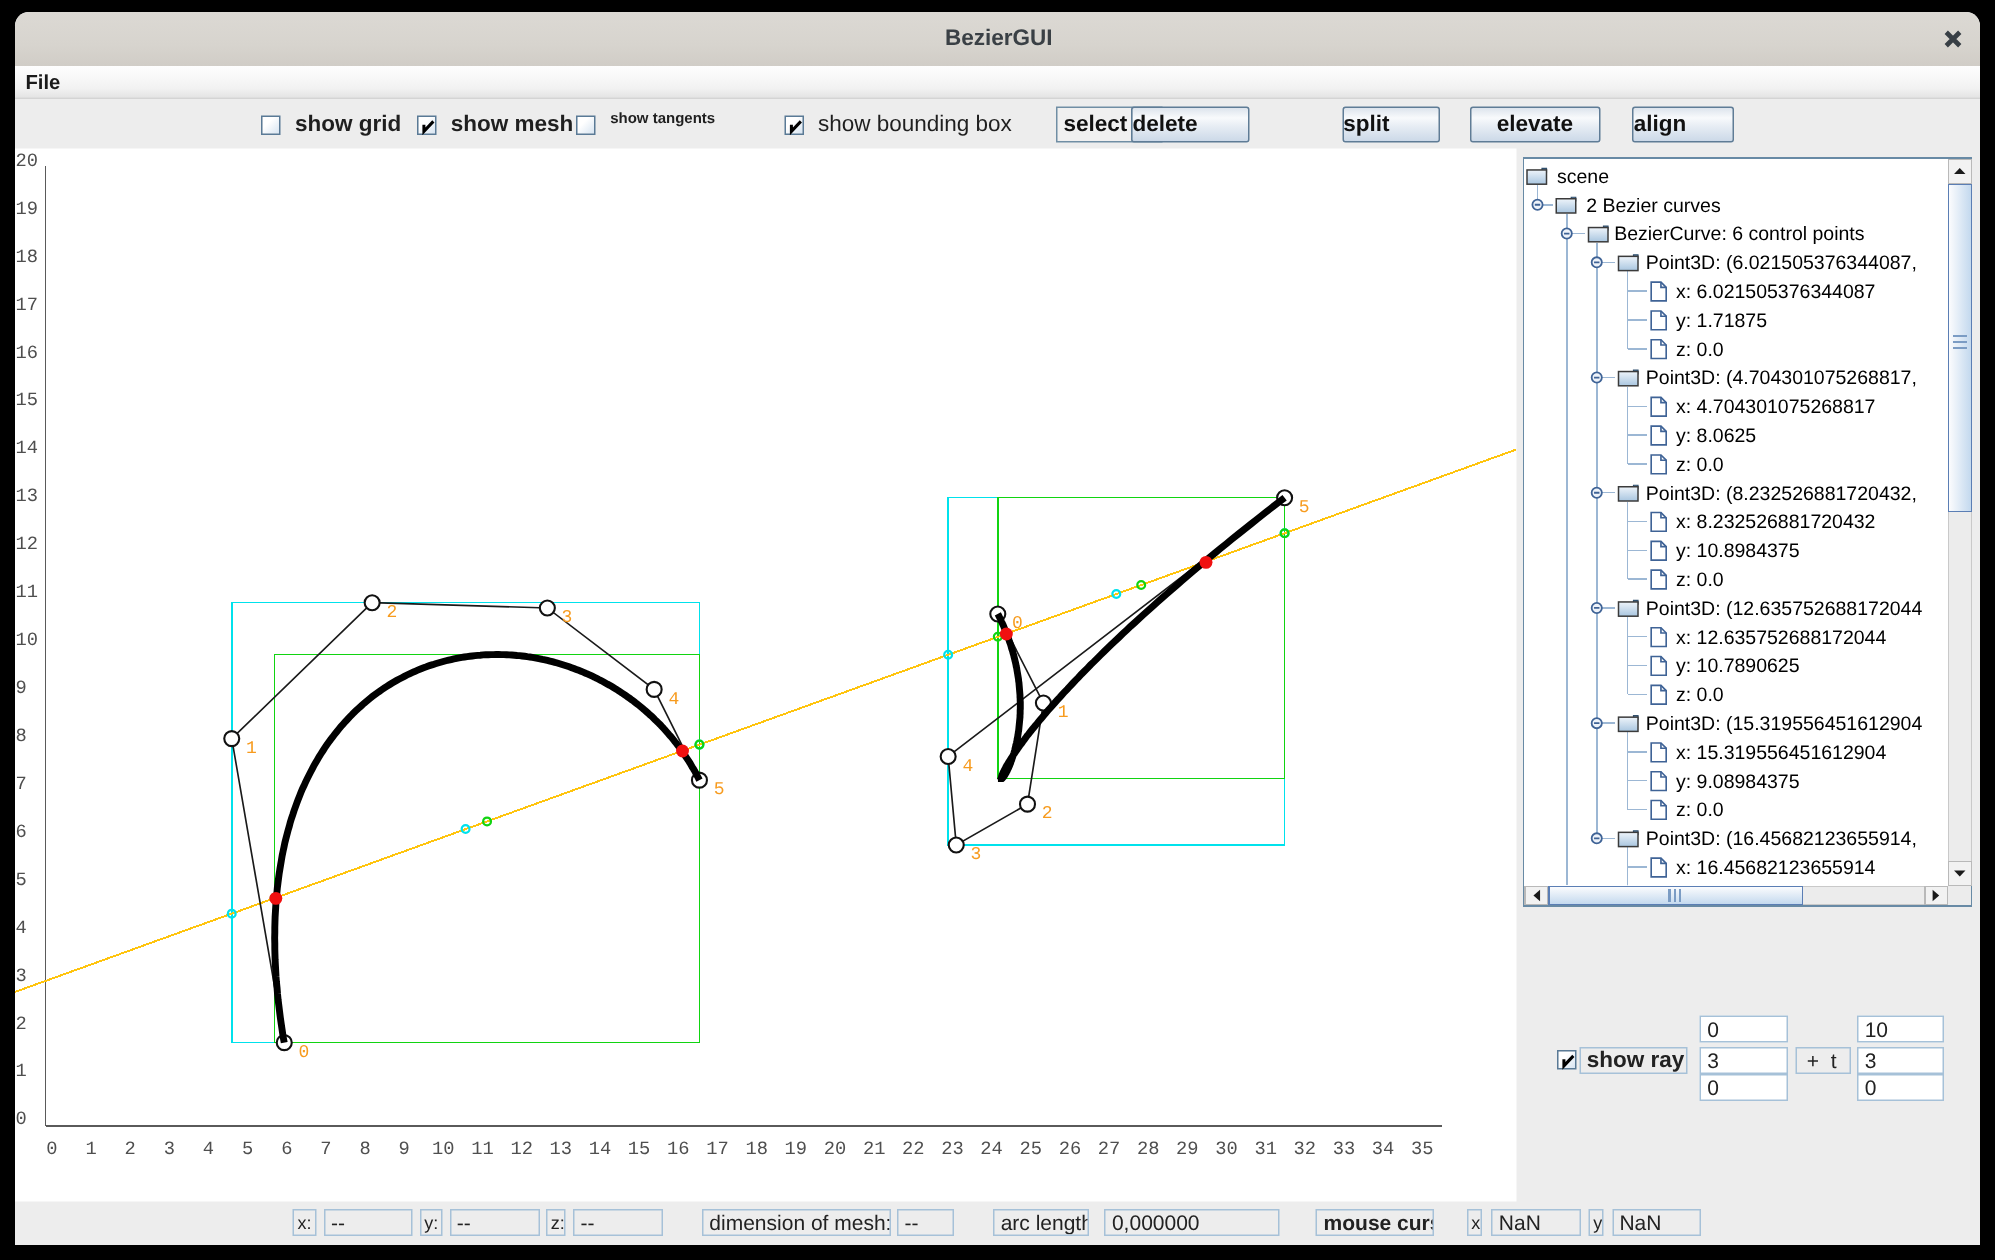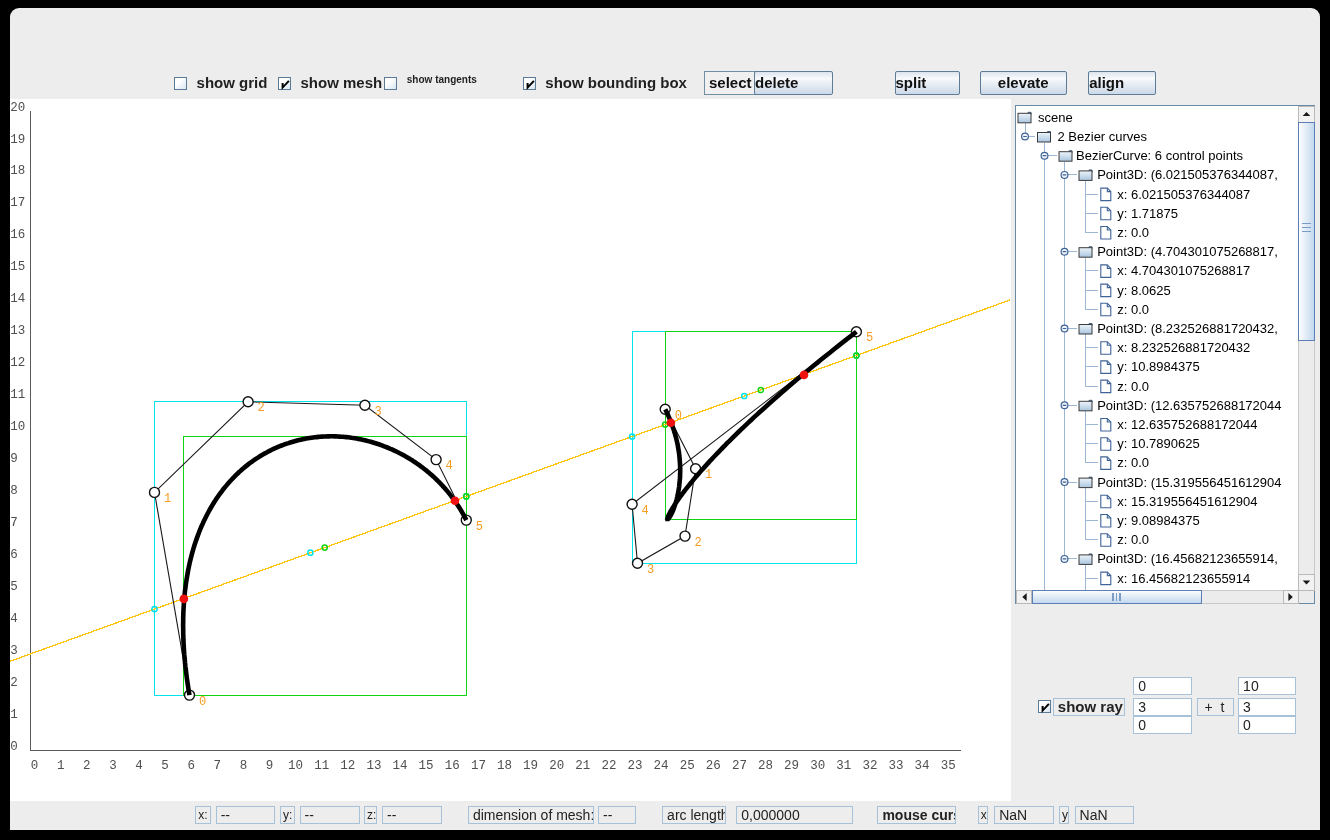--- a/index.html
+++ b/index.html
@@ -7,20 +7,29 @@
  border-radius:9px 9px 0 0;overflow:hidden}
 #title{position:absolute;left:0;top:0;width:100%;height:37px;
  background:linear-gradient(#dcd9d4 0%,#d7d4ce 60%,#d0ccc6 100%);
  border-bottom:1px solid #b3afa7;border-radius:9px 9px 0 0}
 #title span{position:absolute;left:620px;top:9px;font-size:15px;font-weight:bold;color:#3a4045}
 #menubar{position:absolute;left:0;top:36.3px;width:100%;height:20.7px;
  background:linear-gradient(#fefefe 0%,#f2f2f2 70%,#e4e4e4 100%);border-bottom:1px solid #d4d4d4}
 #menubar span{position:absolute;left:7px;top:2.5px;font-size:13.5px;font-weight:bold;color:#1a1a1a}
 </style></head><body>
 <div id="win">
+ <div id="title">
+      <span>BezierGUI</span>
+  <svg width="14" height="14" style="position:absolute;left:1285px;top:10.5px">
+   <path d="M2.5 2.5 L11.5 11.5 M11.5 2.5 L2.5 11.5" stroke="#383f45" stroke-width="3.1"></path>
+      </svg>
+ </div>
+ <div id="menubar">
+      <span>File</span>
+    </div>
 </div>
 <svg width="1000.5" height="701.5" viewBox="10 99.3 1000.5 701.5" style="position:absolute;left:10px;top:99.3px;background:#fff">
 <g shape-rendering="crispEdges" stroke="#5a5a5a" stroke-width="1">
 <line x1="30.4" y1="111" x2="30.4" y2="751"></line>
 <line x1="30.4" y1="751" x2="961" y2="751"></line>
 </g>
 <g font-family="Liberation Mono, monospace" font-size="12.5px" fill="#4f4f4f">
 <text x="34.6" y="769.8" text-anchor="middle">0</text>
 <text x="60.7" y="769.8" text-anchor="middle">1</text>
 <text x="86.8" y="769.8" text-anchor="middle">2</text>
@@ -375,21 +384,21 @@
     </svg>
   </div>
 <span style="position:absolute;left:300.5px;top:73.5px;font-weight:bold;font-size:15px;color:#1f1f1f;white-space:pre">show mesh</span>
 <div style="position:absolute;left:384.3px;top:77.2px;width:13px;height:13px;border:1.5px solid #5a7a96;background:linear-gradient(135deg,#ffffff 35%,#d7e4f1 100%);box-sizing:border-box"></div>
 <span style="position:absolute;left:406.8px;top:73.5px;font-weight:bold;font-size:10px;color:#1f1f1f;white-space:pre">show tangents</span>
 <div style="position:absolute;left:522.8px;top:77.2px;width:13px;height:13px;border:1.5px solid #5a7a96;background:linear-gradient(135deg,#ffffff 35%,#d7e4f1 100%);box-sizing:border-box">
     <svg width="13" height="13" style="position:absolute;left:0;top:0">
       <path d="M3.6 5.1 L3.6 9.6 L9.9 2.9" fill="none" stroke="#000" stroke-width="2"></path>
     </svg>
   </div>
-<span style="position:absolute;left:545.3px;top:73.5px;font-weight:bold;font-size:15px;color:#1f1f1f;white-space:pre">show bounding box</span>
+<span style="position:absolute;left:545.3px;top:73.5px;font-weight:normal;font-size:15px;color:#1f1f1f;white-space:pre">show bounding box</span>
 <div style="position:absolute;left:704px;top:71px;width:71px;height:23.5px;box-sizing:border-box;
  border:1.5px solid #708ea4;background:#f0f0f0">
  <span style="position:absolute;left:4px;top:1.5px;font-weight:bold;font-size:15px;color:#111">select</span>
  <div style="position:absolute;right:0;top:0;width:19px;height:100%;box-sizing:border-box;
   border-left:1.5px solid #708ea4;background:linear-gradient(#dfe9f2,#bdd2e8)">
   <svg width="13" height="8" style="position:absolute;left:2.5px;top:6px">
    <path d="M1 1 L11 1 L6 7 Z" fill="#222"></path>
       </svg>
     </div>
 </div>

